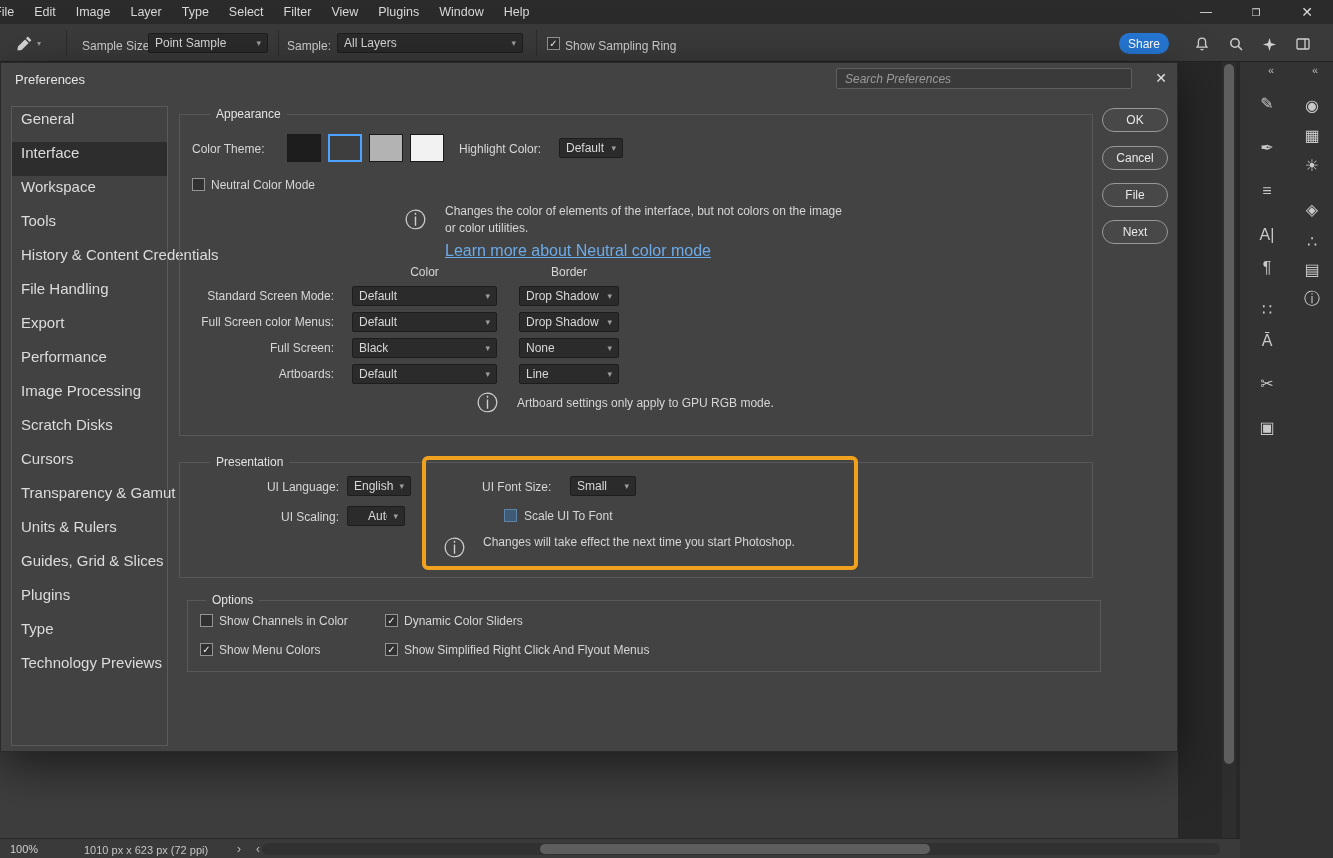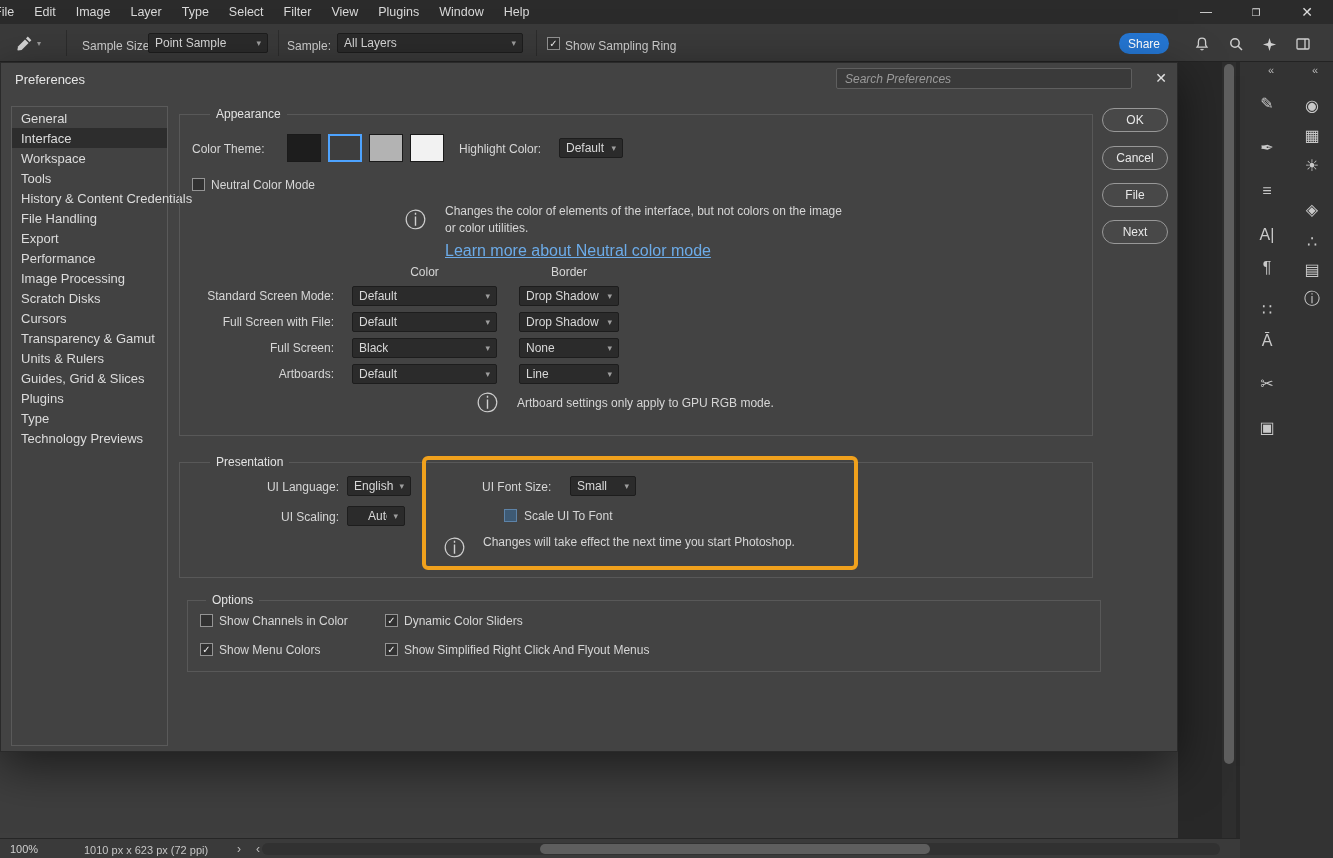--- a/index.html
+++ b/index.html
@@ -39,21 +39,21 @@
   .collapse { position:absolute; top:2px; font-size:11px; color:#b9b9b9; cursor:pointer; }
   .dock-icon { position:absolute; width:30px; height:26px; display:flex; align-items:center; justify-content:center; color:#c9c9c9; font-size:16px; cursor:pointer; }
 
   
   .dialog { position:absolute; left:0; top:62px; width:1178px; height:690px; background:#434343; border:1px solid #2a2a2a; box-shadow:0 14px 45px rgba(0,0,0,.55); z-index:5; }
   .dlg-title { position:absolute; left:14px; top:9px; font-size:13px; color:#e5e5e5; }
   .dlg-search { position:absolute; left:835px; top:5px; width:296px; height:21px; background:#3a3a3a; border:1px solid #5f5f5f; border-radius:2px; color:#cfcfcf; font-size:12px; padding:0 8px; font-family:inherit; }
   .dlg-search::placeholder { color:#9a9a9a; font-style:italic; }
   .dlg-close { position:absolute; left:1149px; top:4px; width:22px; height:22px; display:flex; align-items:center; justify-content:center; color:#e0e0e0; font-size:14px; cursor:pointer; }
   .sidebar { position:absolute; left:10px; top:43px; width:157px; height:640px; border:1px solid #5a5a5a; background:#424242; padding-top:1px; }
-  .sb-item { height:20px; line-height:21.4px; padding-left:9px; font-size:13px; color:#dcdcdc; cursor:pointer; white-space:nowrap; }
+  .sb-item { height:34px; line-height:21.4px; padding-left:9px; font-size:15px; color:#dcdcdc; cursor:pointer; white-space:nowrap; }
   .sb-item.selected { background:#2d2d2d; }
   .dlg-btn { position:absolute; left:1101px; width:66px; height:24px; border:1px solid #989898; border-radius:12px; background:#484848; color:#e8e8e8; font-size:12px; text-align:center; line-height:22px; cursor:pointer; }
   .fs { position:absolute; border:1px solid #585858; }
   .fs-legend { position:absolute; top:-8px; left:30px; background:#434343; padding:0 6px; font-size:12px; color:#e2e2e2; }
   .swatch { position:absolute; width:34px; height:28px; border:1px solid #1a1a1a; cursor:pointer; }
   .swatch.selected { border:2px solid #4da3ff; }
   .info-i { position:absolute; font-size:21px; line-height:23px; color:#cfcfcf; }
   .info-text { position:absolute; font-size:12px; color:#d6d6d6; line-height:17px; }
   .link { position:absolute; font-size:16px; color:#6cabe8; text-decoration:underline; cursor:pointer; white-space:nowrap; }
   .col-h { position:absolute; text-align:center; font-size:12px; color:#d6d6d6; }
@@ -222,21 +222,21 @@
       <span class="lbl r" style="left:0; top:174px; width:154px;">Standard Screen Mode:</span>
       <div class="dd" style="left:172px; top:171px; width:145px;">
         <span class="dd-val">Default</span>
         <span class="chev">▾</span>
       </div>
       <div class="dd" style="left:339px; top:171px; width:100px;">
         <span class="dd-val">Drop Shadow</span>
         <span class="chev">▾</span>
       </div>
 
-      <span class="lbl r" style="left:0; top:200px; width:154px;">Full Screen with File:</span>
+      <span class="lbl r" style="left:0; top:200px; width:154px;">Full Screen color Menus:</span>
       <div class="dd" style="left:172px; top:197px; width:145px;">
         <span class="dd-val">Default</span>
         <span class="chev">▾</span>
       </div>
       <div class="dd" style="left:339px; top:197px; width:100px;">
         <span class="dd-val">Drop Shadow</span>
         <span class="chev">▾</span>
       </div>
 
       <span class="lbl r" style="left:0; top:226px; width:154px;">Full Screen:</span>

